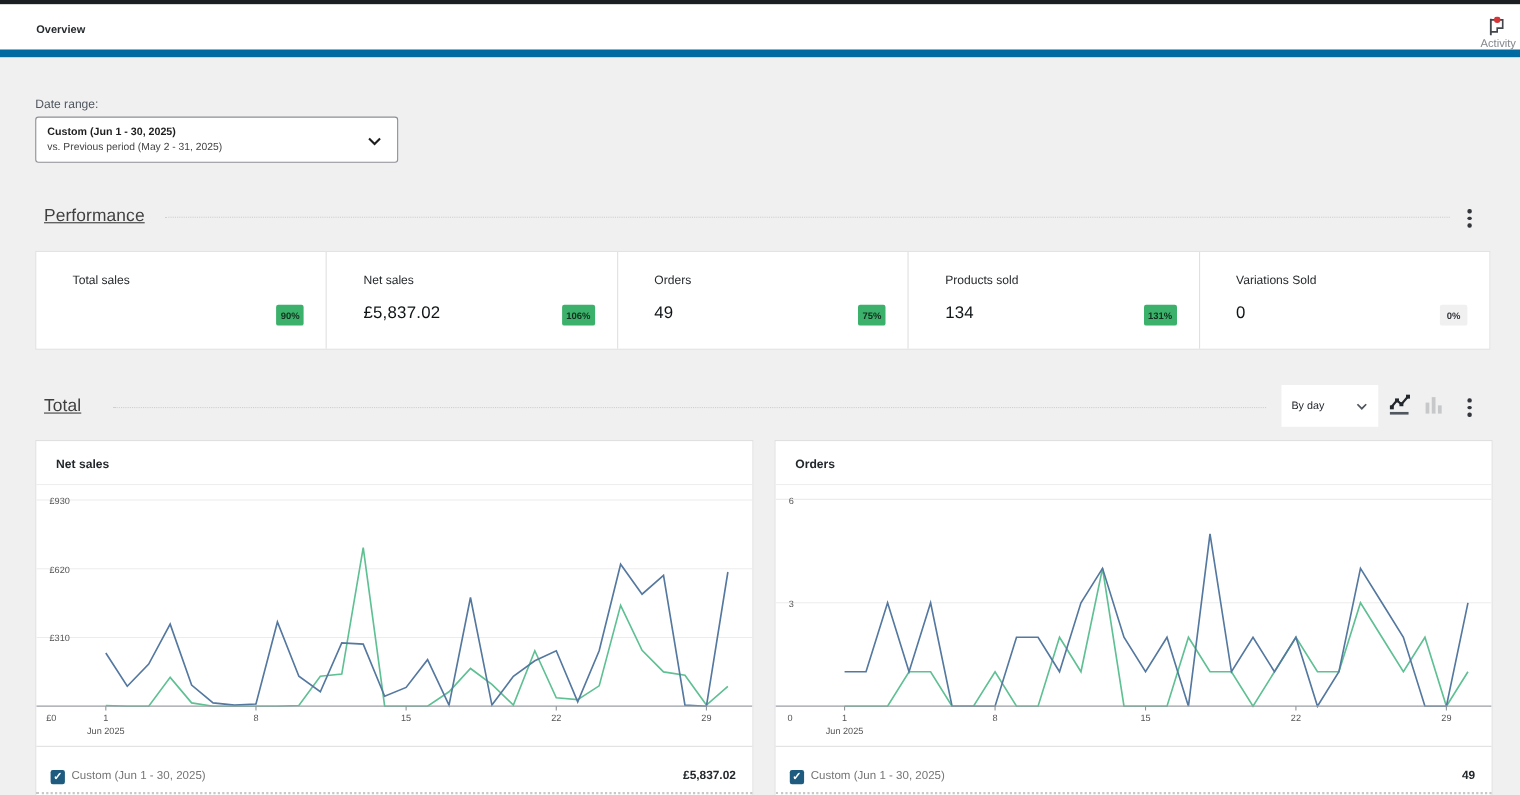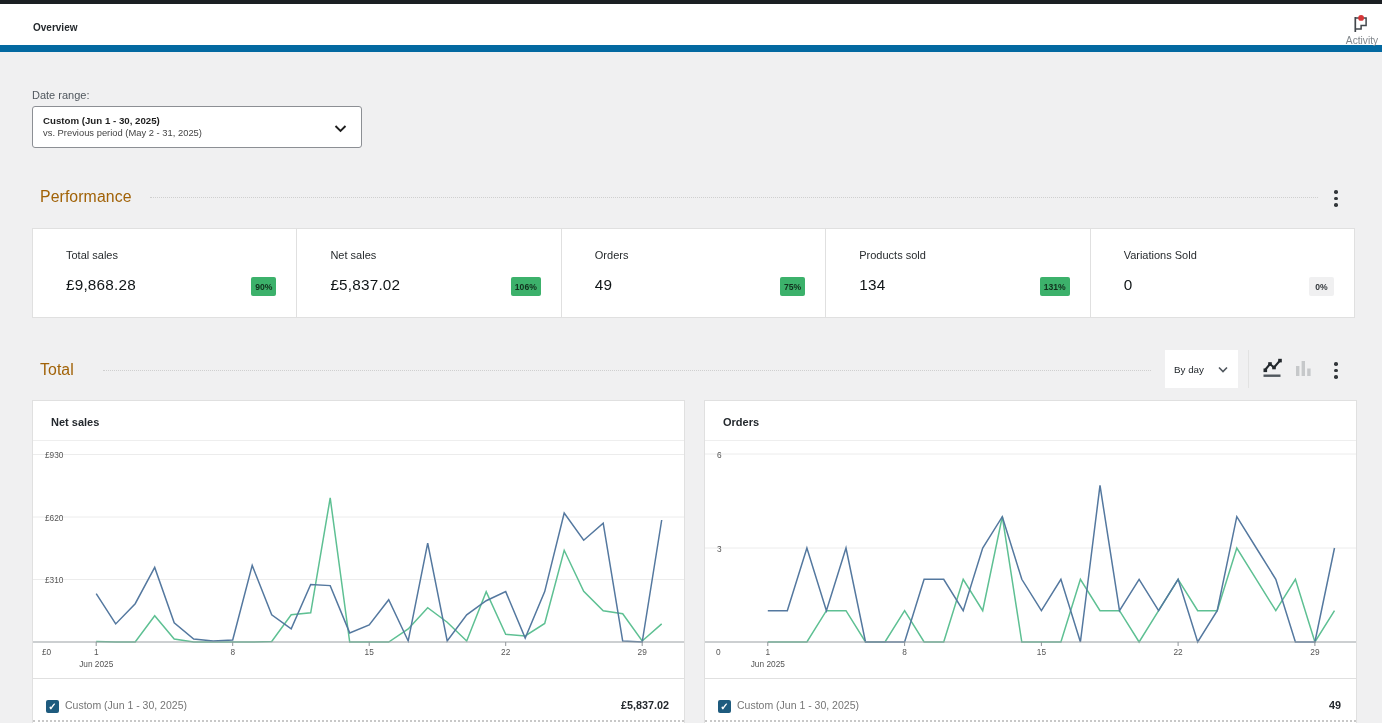--- a/index.html
+++ b/index.html
@@ -10,35 +10,35 @@
 .header .title { position:absolute; left:33px; top:18px; font-size:10px; font-weight:bold; color:#24292d; }
 .activity { position:absolute; left:1340px; top:11px; width:44px; text-align:center; }
 .activity .lbl { font-size:10.2px; color:#82878c; margin-top:2px; }
 .daterange-label { position:absolute; left:32px; top:89px; font-size:11px; color:#50575e; }
 .dd { position:absolute; left:32px; top:106px; width:330px; height:42px; background:#fff;
   border:1px solid #8c8f94; border-radius:3px; padding:7px 10px 0 10px; }
 .dd .l1 { font-size:9.7px; font-weight:bold; color:#1e1e1e; line-height:13px; }
 .dd .l2 { font-size:9.4px; color:#444; line-height:12px; }
 .dd svg { position:absolute; right:14px; top:16px; }
 .sechead { position:absolute; left:40px; height:20px; display:flex; align-items:center; }
-.sechead .t { font-size:15.8px; color:#a16207; letter-spacing:0.1px; }
+.sechead .t { font-size:15.8px; color:#404040; letter-spacing:0.1px;text-decoration:underline; }
 .rule { position:absolute; border-top:1px dotted #cfcfcf; }
 .kebab { position:absolute; width:4px; }
 .kebab i { display:block; width:3.5px; height:3.5px; border-radius:50%; background:#33373b; margin:0 auto 3.2px; }
 .cards { position:absolute; left:32px; top:228px; width:1323px; height:90px; background:#fff;
   border:1px solid #e0e0e0; display:flex; }
 .card { flex:1; border-right:1px solid #e0e0e0; position:relative; padding:20px 20px 0 33px; }
 .card:last-child { border-right:none; }
 .card .lab { font-size:11px; color:#272b2e; }
 .card .val { font-size:15.3px; color:#101517; margin-top:15px; letter-spacing:0.2px; }
 .badge { position:absolute; right:20px; top:48px; height:19px; min-width:25px; padding:0 4px;
   border-radius:2px; background:#3cb16b; color:#11301d; font-size:8.6px; font-weight:bold;
   display:flex; align-items:center; justify-content:center; }
 .badge.grey { background:#f0f0f1; color:#33373b; }
-.byday { position:absolute; left:1165px; top:350px; width:73px; height:38px; background:#fff; }
+.byday { position:absolute; left:1165px; top:350px; width:88px; height:38px; background:#fff; }
 .byday span { position:absolute; left:9px; top:14px; font-size:9.8px; color:#23282d; }
 .chartcard { position:absolute; top:400px; width:653px; height:380px; background:#fff; border:1px solid #e0e0e0; }
 .chartcard .ctitle { height:40px; border-bottom:1px solid #eee; font-size:11px; font-weight:bold;
   color:#23282d; padding:15px 0 0 18px; }
 .legend { position:absolute; left:0; top:277px; width:100%; border-top:1px solid #e0e0e0; height:44px; }
 .legend .cb { position:absolute; left:13px; top:21px; width:13px; height:13px; background:#1e5b7e;
   border-radius:2px; color:#fff; font-size:10px; font-weight:bold; text-align:center; line-height:13px; }
 .legend .lt { position:absolute; left:32px; top:20px; font-size:10.5px; color:#757575; }
 .legend .lv { position:absolute; right:15px; top:20px; font-size:10.8px; font-weight:bold; color:#23282d; }
 .dotline { position:absolute; left:0; top:319px; width:100%; border-top:2px dotted #c8c8c8; }
@@ -73,21 +73,20 @@
 <div class="rule" style="left:150px; top:197px; width:1168px;"></div>
 <div class="kebab" style="left:1334px; top:190px;">
     <i></i>
     <i></i>
     <i></i>
   </div>
 
 <div class="cards">
   <div class="card">
       <div class="lab">Total sales</div>
-      <div class="val">£9,868.28</div>
       <div class="badge">90%</div>
     </div>
   <div class="card">
       <div class="lab">Net sales</div>
       <div class="val">£5,837.02</div>
       <div class="badge">106%</div>
     </div>
   <div class="card">
       <div class="lab">Orders</div>
       <div class="val">49</div>

